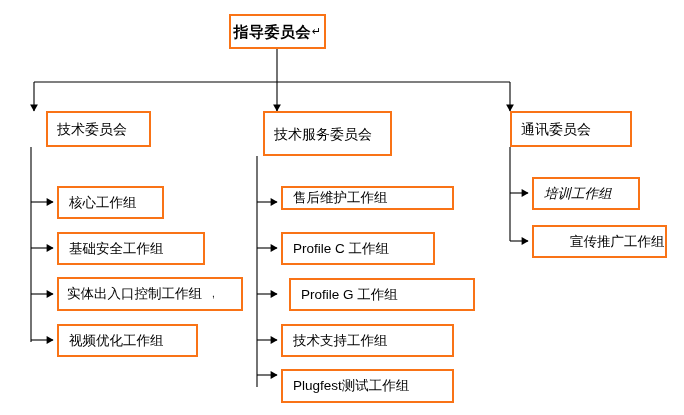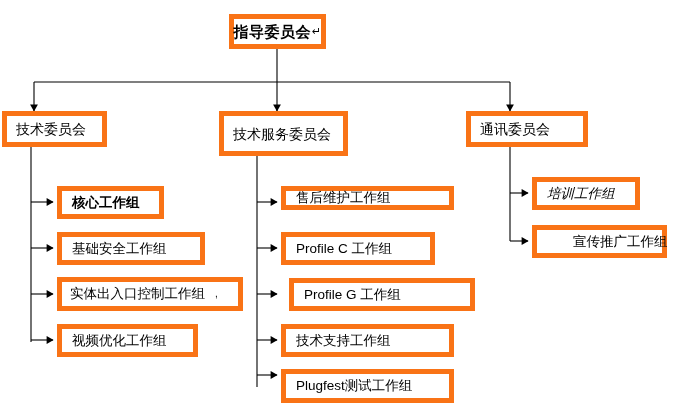--- a/index.html
+++ b/index.html
@@ -19,21 +19,21 @@
     position: absolute;
     left: 0;
     top: 0;
     width: 684px;
     height: 415px;
     pointer-events: none;
   }
   .node {
     position: absolute;
     box-sizing: border-box;
-    border: 5px solid #f97316;
+    border: 2px solid #f97316;
     background: #ffffff;
     display: flex;
     align-items: center;
     white-space: nowrap;
     line-height: 1;
     text-align: center;
   }
   .node-root {
     justify-content: center;
     font-weight: bold;
@@ -42,20 +42,21 @@
   }
   .node-root .pilcrow {
     font-weight: normal;
     font-size: 11px;
     margin-left: 1px;
   }
   .node-l2 {
     justify-content: flex-start;
     padding-left: 9px;
     font-size: 14px;
+    margin-left: 44px;
   }
   .node-leaf {
     justify-content: flex-start;
     padding-left: 10px;
     font-size: 13.5px;
   }
   .node-leaf.tight {
     padding-left: 8px;
   }
   .trailing-mark {
@@ -117,21 +118,21 @@
   </div>
 
   <div class="node node-l2" style="left:219px; top:111px; width:129px; height:45px;">
     <span>技术服务委员会</span>
   </div>
 
   <div class="node node-l2" style="left:466px; top:111px; width:122px; height:36px;">
     <span>通讯委员会</span>
   </div>
 
-  <div class="node node-leaf" style="left:57px; top:186px; width:107px; height:33px;font-weight:bold;">
+  <div class="node node-leaf" style="left:57px; top:186px; width:107px; height:33px;">
     <span>核心工作组</span>
   </div>
 
   <div class="node node-leaf tight" style="left:57px; top:277px; width:186px; height:34px;">
     <span>实体出入口控制工作组</span>
       <span class="trailing-mark">,</span>
   </div>
 
   <div class="node node-leaf" style="left:57px; top:232px; width:148px; height:33px;">
     <span>基础安全工作组</span>

